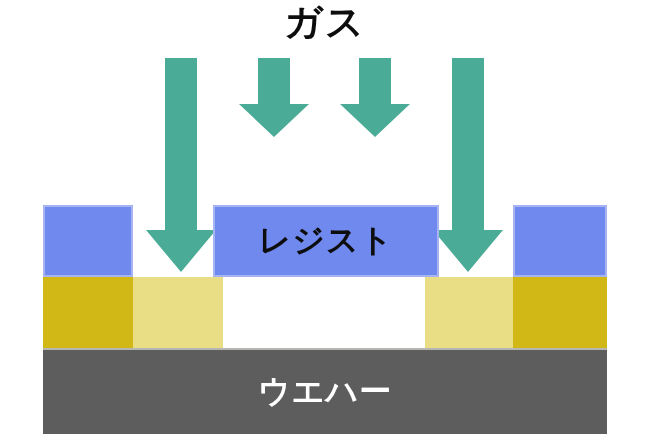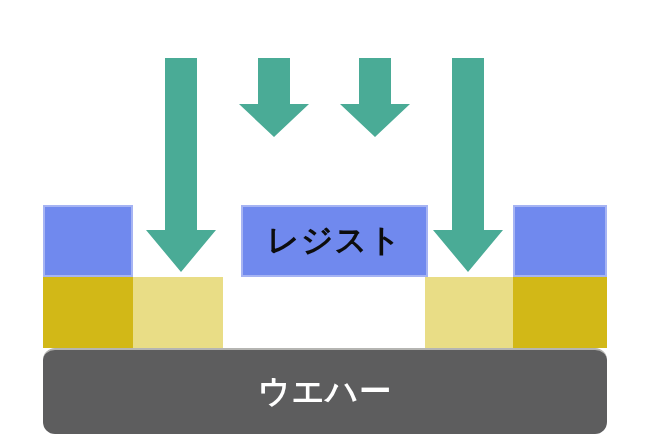--- a/index.html
+++ b/index.html
@@ -57,21 +57,21 @@
     position: absolute;
     top: 205px;
     height: 72px;
     background: var(--resist);
     border: 2px solid var(--resist-border);
     display: flex;
     align-items: center;
     justify-content: center;
   }
   .resist-left   { left: 43px;  width: 90px;  }
-  .resist-center { left: 241px; width: 187px; }
+  .resist-center { left: 213px; width: 226px; }
   .resist-right  { left: 513px; width: 94px;  }
   .oxide-seg {
     position: absolute;
     top: 277px;
     height: 71px;
     background: var(--oxide);
   }
   .oxide-seg.etched { background: var(--oxide-etched); }
   .oxide-1 { left: 43px;  width: 90px;  }
   .oxide-2 { left: 133px; width: 90px;  }
@@ -80,29 +80,29 @@
   .oxide-5 { left: 513px; width: 94px;  }
   .wafer {
     position: absolute;
     left: 43px; top: 348px;
     width: 564px; height: 86px;
     background: var(--wafer);
     border-top: 2px solid var(--wafer-border);
     display: flex;
     align-items: center;
     justify-content: center;
-    border-radius: 12px;
   }
   .wafer .layer-label { color: var(--text-light); }
 </style>
 </head>
 <body>
 
 <div class="stage">
 
+  <div class="title">ガス</div>
 
   <div class="arrow arrow-long-left">
     <svg width="70" height="214" viewBox="0 0 70 214">
       <polygon fill="currentColor" points="19,0 51,0 51,172 70,172 35,214 0,172 19,172"></polygon>
     </svg>
   </div>
   <div class="arrow arrow-short-left">
     <svg width="70" height="79" viewBox="0 0 70 79">
       <polygon fill="currentColor" points="19,0 51,0 51,46 70,46 35,79 0,46 19,46"></polygon>
     </svg>

